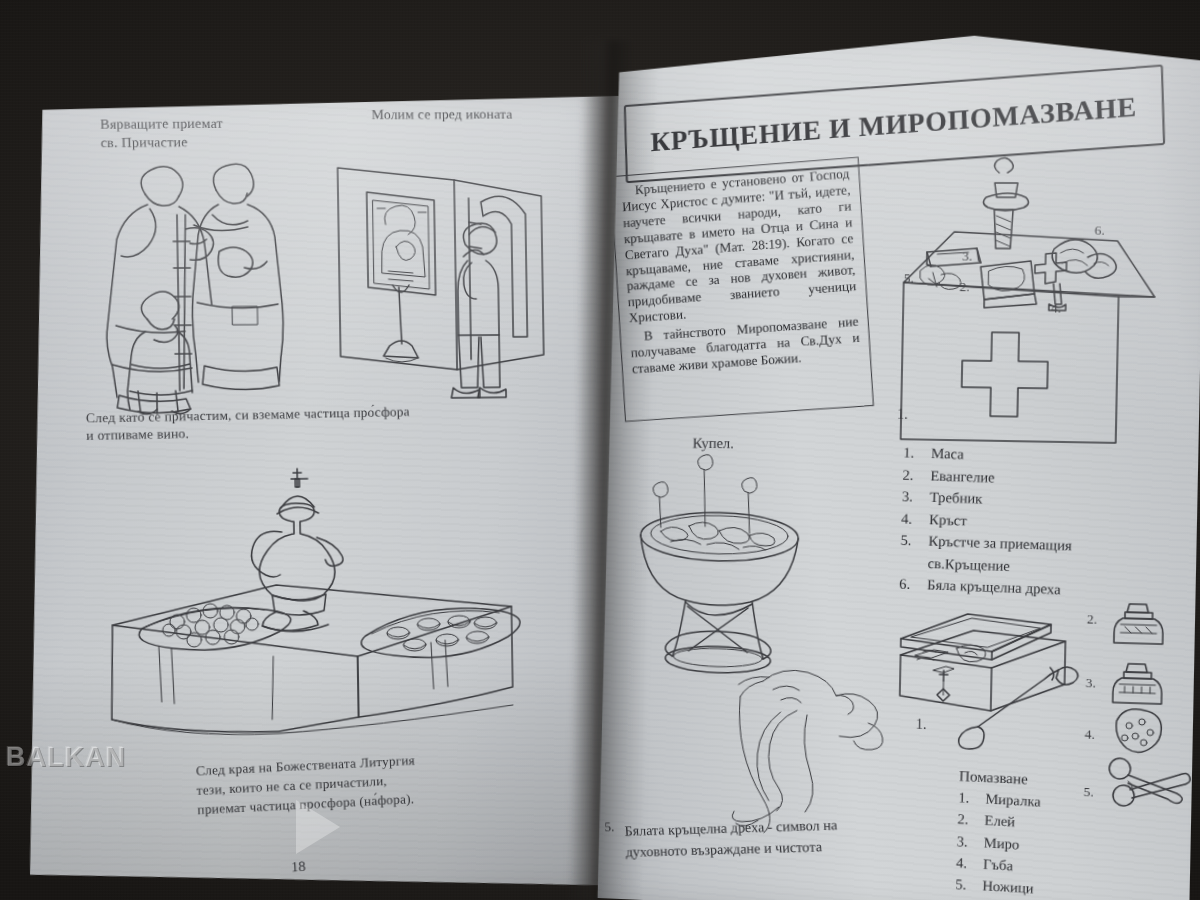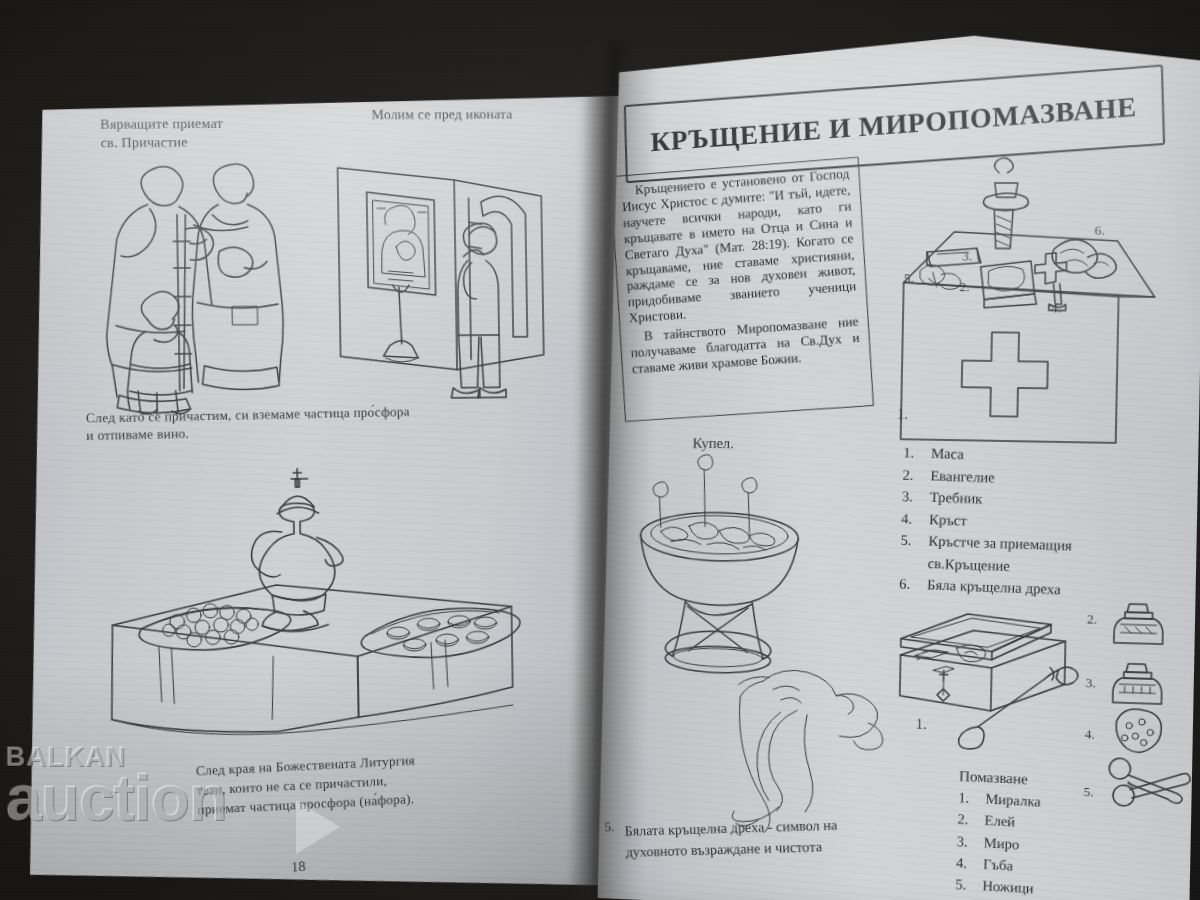--- a/index.html
+++ b/index.html
@@ -532,16 +532,15 @@
       <span style="position:absolute;left:-2px;top:-4px;font-size:13px;">5.</span>
       <span style="display:block;padding-left:18px;white-space:pre-line;">Бялата кръщелна дреха - символ на
 духовното възраждане и чистота</span>
     </div>
 
     <div class="sheen"></div>
   </div>
 
   <div class="wm">
     <div class="w1">BALKAN</div>
-    <div class="w2">auction</div>
     <div class="tri"></div>
   </div>
 </div>
 
 </body></html>

